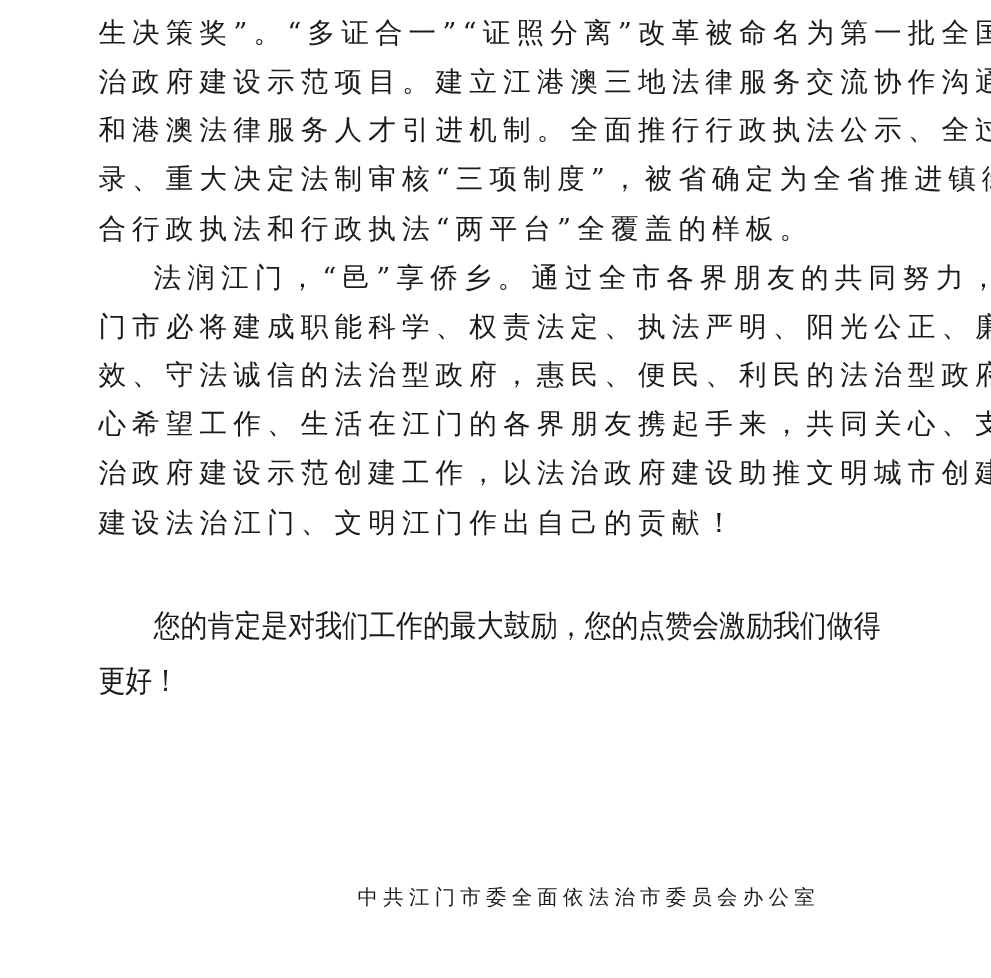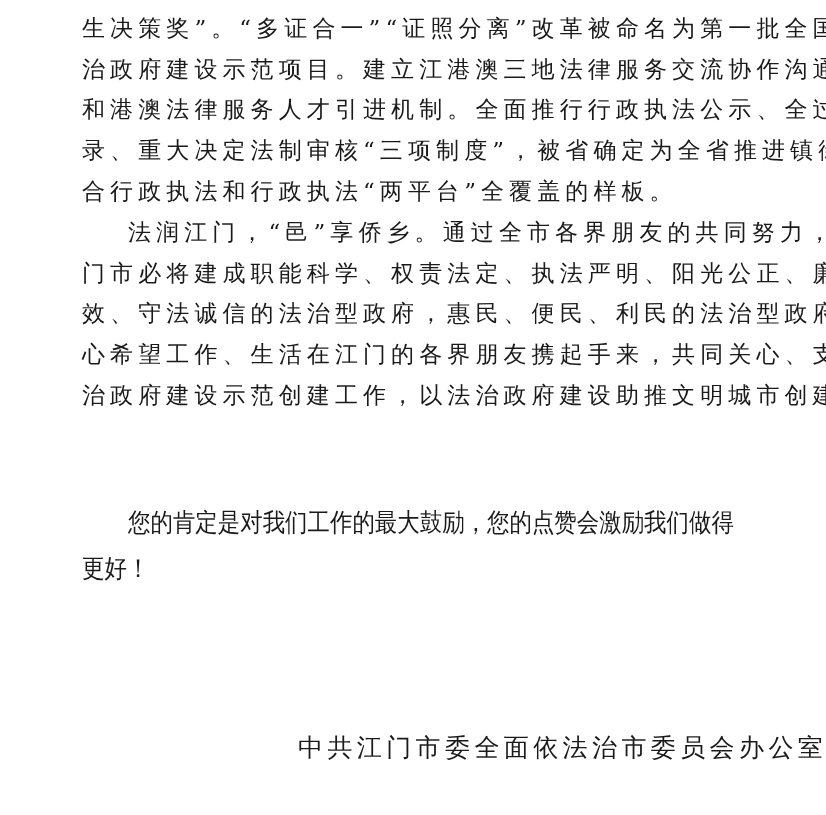--- a/index.html
+++ b/index.html
@@ -31,40 +31,41 @@
     .line.indent { left: 128px; }
     .line.condensed {
       letter-spacing: 0px;
       transform-origin: left center;
       transform: scaleX(0.88);
       font-size: 25.5px;
     }
     .sig {
       position: absolute;
       white-space: nowrap;
-      font-size: 25px;
+      font-size: 17px;
       line-height: 30px;
       letter-spacing: 4.4px;
     }
   </style>
 </head>
 <body>
 
 <div class="page">
 
   <div class="line" style="top:13px;">生决策奖”。“多证合一”“证照分离”改革被命名为第一批全国法</div>
   <div class="line" style="top:54px;">治政府建设示范项目。建立江港澳三地法律服务交流协作沟通机制</div>
   <div class="line" style="top:94px;">和港澳法律服务人才引进机制。全面推行行政执法公示、全过程记</div>
   <div class="line" style="top:135px;">录、重大决定法制审核“三项制度”，被省确定为全省推进镇街综</div>
   <div class="line" style="top:176px;">合行政执法和行政执法“两平台”全覆盖的样板。</div>
 
   <div class="line indent" style="top:217px;">法润江门，“邑”享侨乡。通过全市各界朋友的共同努力，江</div>
   <div class="line" style="top:258px;">门市必将建成职能科学、权责法定、执法严明、阳光公正、廉洁高</div>
   <div class="line" style="top:298px;">效、守法诚信的法治型政府，惠民、便民、利民的法治型政府！衷</div>
   <div class="line" style="top:339px;">心希望工作、生活在江门的各界朋友携起手来，共同关心、支持法</div>
   <div class="line" style="top:380px;">治政府建设示范创建工作，以法治政府建设助推文明城市创建，为</div>
+  <div class="line" style="top:421px;">建设法治江门、文明江门作出自己的贡献！</div>
 
   <div class="line indent condensed" style="top:507px;">您的肯定是对我们工作的最大鼓励，您的点赞会激励我们做得</div>
   <div class="line condensed" style="top:553px;">更好！</div>
 
   <div class="sig" style="left:298px; top:733px;">中共江门市委全面依法治市委员会办公室</div>
 
 </div>
 
 </body></html>

